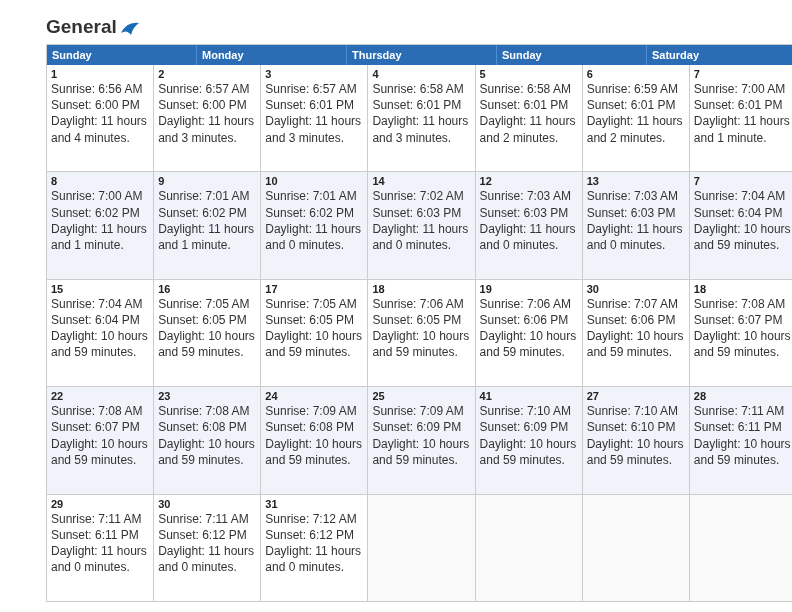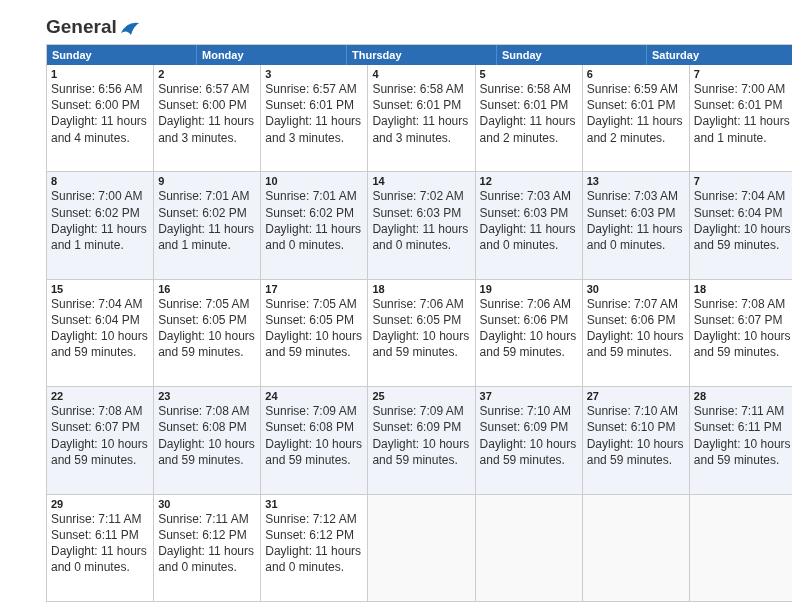--- a/index.html
+++ b/index.html
@@ -228,21 +228,21 @@
           </div>
           <div class="cal-cell alt-row">
             <span class="day-num">24</span>
             <div class="cell-text">Sunrise: 7:09 AM<br>Sunset: 6:08 PM<br>Daylight: 10 hours<br>and 59 minutes.</div>
           </div>
           <div class="cal-cell alt-row">
             <span class="day-num">25</span>
             <div class="cell-text">Sunrise: 7:09 AM<br>Sunset: 6:09 PM<br>Daylight: 10 hours<br>and 59 minutes.</div>
           </div>
           <div class="cal-cell alt-row">
-            <span class="day-num">37</span>
+            <span class="day-num">41</span>
             <div class="cell-text">Sunrise: 7:10 AM<br>Sunset: 6:09 PM<br>Daylight: 10 hours<br>and 59 minutes.</div>
           </div>
           <div class="cal-cell alt-row">
             <span class="day-num">27</span>
             <div class="cell-text">Sunrise: 7:10 AM<br>Sunset: 6:10 PM<br>Daylight: 10 hours<br>and 59 minutes.</div>
           </div>
           <div class="cal-cell alt-row">
             <span class="day-num">28</span>
             <div class="cell-text">Sunrise: 7:11 AM<br>Sunset: 6:11 PM<br>Daylight: 10 hours<br>and 59 minutes.</div>
           </div>

